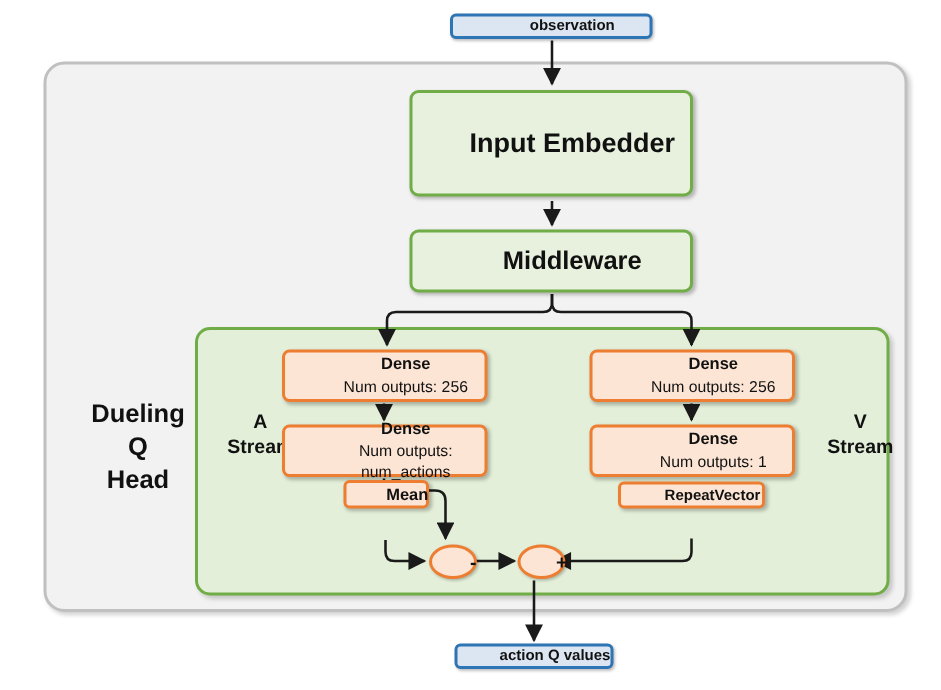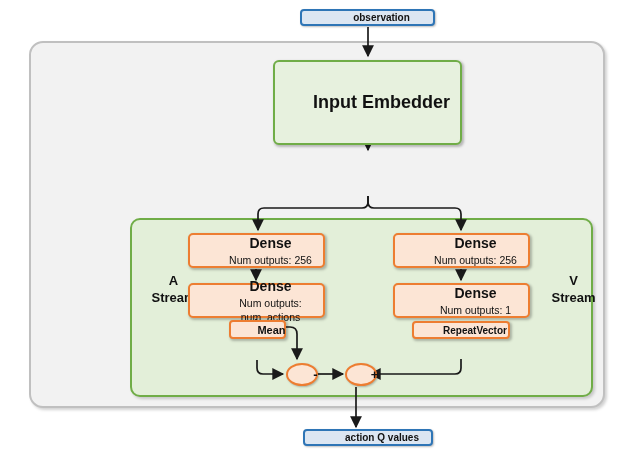--- a/index.html
+++ b/index.html
@@ -32,21 +32,21 @@
   }
   .blue-box{
     background:var(--blue-fill);border:2px solid var(--blue-border);border-radius:4px;
     font-weight:bold;font-size:10px;box-shadow:1px 1px 2px rgba(0,0,0,0.25);
   }
   .orange-box{
     background:var(--orange-fill);border:2.5px solid var(--orange-border);border-radius:5px;
     box-shadow:1.5px 1.5px 2.5px rgba(0,0,0,0.25);
   }
   .dense{flex-direction:column;line-height:1.35;font-size:10.5px;}
-  .dense .dense-title{font-weight:bold;font-size:14px;}
+  .dense .dense-title{font-weight:bold;font-size:11px;}
   .op-circle{
     width:23px;height:23px;border-radius:50%;
     background:var(--orange-fill);border:2.5px solid var(--orange-border);
     font-weight:bold;font-size:13px;line-height:1;
     box-shadow:1px 1px 2px rgba(0,0,0,0.25);
   }
   .big-label{font-weight:bold;font-size:17px;line-height:1.3;}
   .stream-label{font-weight:bold;font-size:13px;line-height:1.3;}
   svg.wires{position:absolute;left:0;top:0;pointer-events:none;}
   svg.wires path{fill:none;stroke:var(--arrow);stroke-width:1.7px;}
@@ -72,36 +72,42 @@
     <path d="M256 269 L256 280" marker-end="url(#ah)"></path>
     <path d="M461 269 L461 280" marker-end="url(#ah)"></path>
     <path d="M256 319 L256 337" marker-end="url(#ah)"></path>
     <path d="M256 320 Q256 327 263 327 L290 327 Q297 327 297 334 L297 359" marker-end="url(#ah)"></path>
     <path d="M257 360 L257 368 Q257 374 263 374 L283 374" marker-end="url(#ah)"></path>
     <path d="M311 374 L343 374" marker-end="url(#ah)"></path>
     <path d="M461 359 L461 368 Q461 374 455 374 L370 374" marker-end="url(#ah)"></path>
     <path d="M356 387 L356 427" marker-end="url(#ah)"></path>
   </svg>
 
+  <div class="abs center big-label" style="left:28px;top:274px;width:100px;height:48px;">
+    <div><span>Dueling Q</span><br><span>Head</span></div>
+  </div>
   <div class="abs center stream-label" style="left:131px;top:272px;width:57px;height:36px;">
     <div><span>A</span><br><span>Stream</span></div>
   </div>
   <div class="abs center stream-label" style="left:528px;top:272px;width:63px;height:36px;">
     <div><span>V</span><br><span>Stream</span></div>
   </div>
 
   <div class="abs center blue-box" style="left:300px;top:9px;width:135px;height:17px;">
     <span>observation</span>
   </div>
-  <div class="abs center blue-box" style="left:303px;top:429px;width:130px;height:17px;text-align:right;">
+  <div class="abs center blue-box" style="left:303px;top:429px;width:106px;height:17px;text-align:right;">
     <span>action Q values</span>
   </div>
 
-  <div class="abs center green-box" style="left:273px;top:60px;width:189px;height:85px;font-size:18px;">
+  <div class="abs center green-box" style="left:273px;top:60px;width:189px;height:71px;font-size:18px;">
     <span>Input Embedder</span>
+  </div>
+  <div class="abs center green-box" style="left:273px;top:153px;width:189px;height:42px;font-size:17px;">
+    <span>Middleware</span>
   </div>
 
   <div class="abs center orange-box dense" style="left:188px;top:233px;width:137px;height:35px;">
     <div class="dense-title">Dense</div>
     <div>Num outputs: 256</div>
   </div>
   <div class="abs center orange-box dense" style="left:188px;top:283px;width:137px;height:35px;">
     <div class="dense-title">Dense</div>
     <div>Num outputs: num_actions</div>
   </div>

